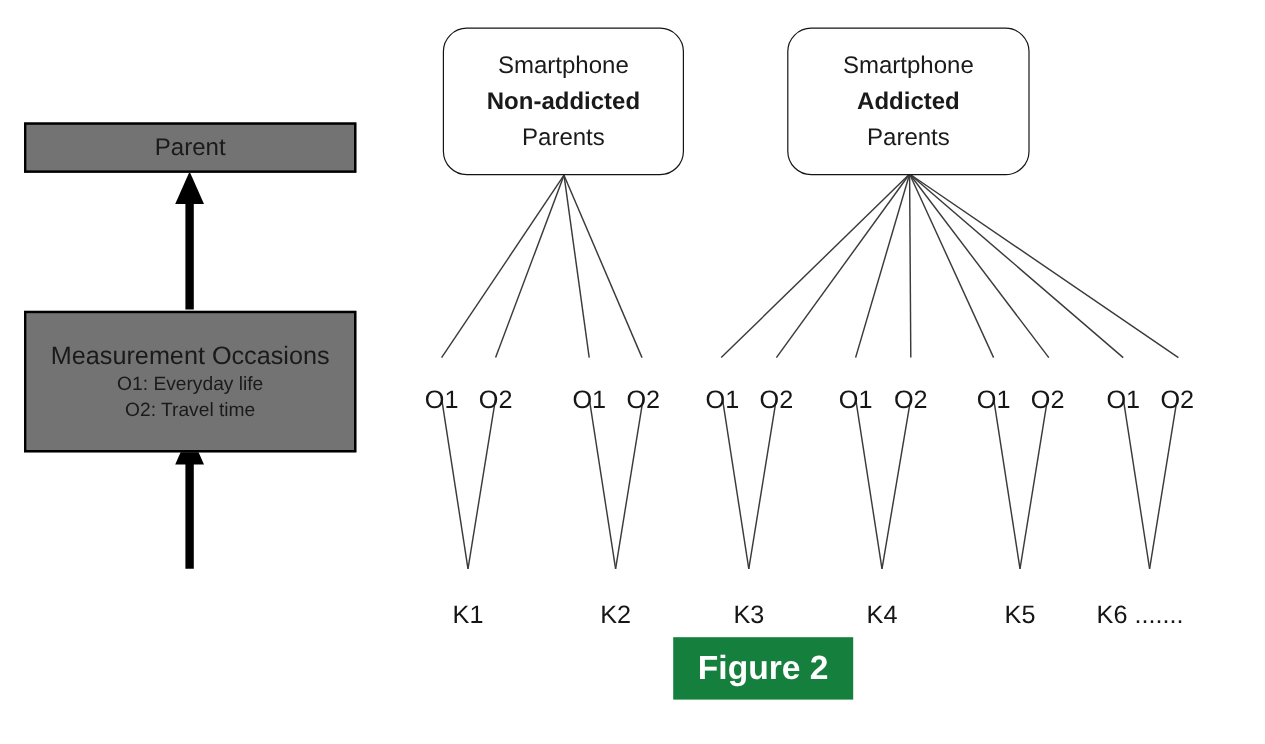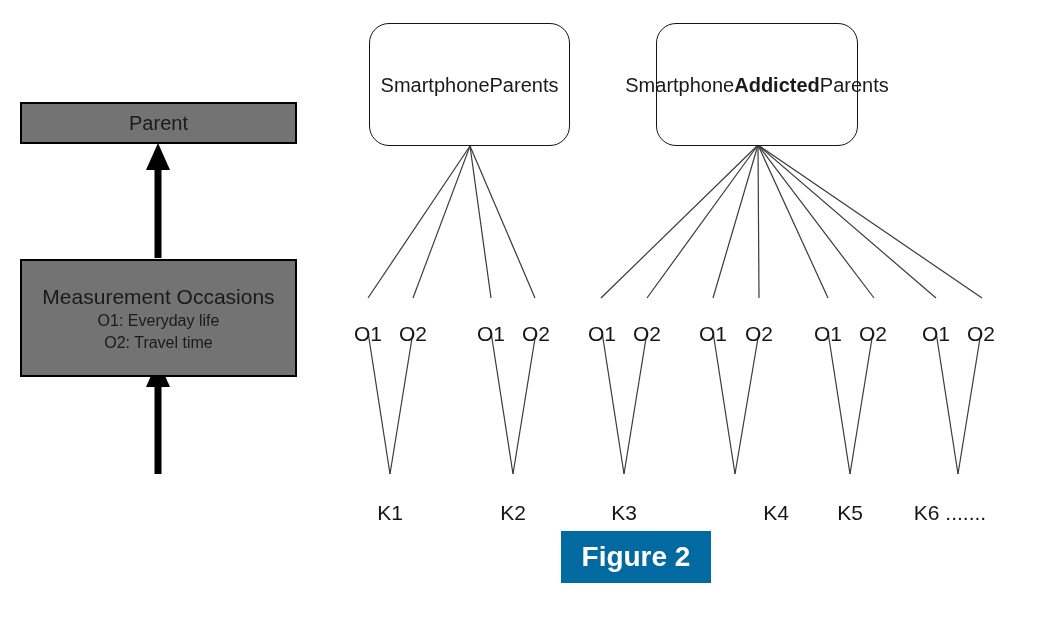--- a/index.html
+++ b/index.html
@@ -11,21 +11,21 @@
          flex-direction:column; align-items:center; justify-content:center; text-align:center; }
   .simple-box { left:20px; width:277px; height:42px; font-size:20px; }
   .parent-box { top:102px; }
   .kid-box { top:475px; }
   .measure-box { left:20px; top:259px; width:277px; height:118px; }
   .measure-title { font-size:21px; line-height:27px; }
   .measure-sub { font-size:16px; line-height:22px;text-align:right; }
 
   .rounded-box { position:absolute; top:23px; height:123px; background:#fff;
                  border:1.6px solid #141414; border-radius:20px; display:flex;
-                 align-items:center; justify-content:center;
+                 flex-direction:column; align-items:center; justify-content:center;
                  font-size:20px; line-height:30px; text-align:center; }
   .rounded-box .bold-line { font-weight:bold; }
   .nonaddicted-box { left:369px; width:201px; }
   .addicted-box { left:656px; width:202px; }
 
   .olabel, .klabel { position:absolute; transform:translateX(-50%); font-size:21px;
                      white-space:nowrap; color:#161616;margin-top:20px; }
   .olabel { top:302px; }
   .klabel { top:481px; }
 
@@ -90,20 +90,21 @@
 
   <div class="box measure-box">
     <div class="measure-title">Measurement Occasions</div>
     <div class="measure-sub">O1: Everyday life</div>
     <div class="measure-sub">O2: Travel time</div>
   </div>
 
 
   <div class="rounded-box nonaddicted-box">
     <div>Smartphone</div>
+    <div class="bold-line">Non-addicted</div>
     <div>Parents</div>
   </div>
 
   <div class="rounded-box addicted-box">
     <div>Smartphone</div>
     <div class="bold-line">Addicted</div>
     <div>Parents</div>
   </div>
 
   <span class="olabel" style="left:368px">O1</span>
@@ -115,19 +116,19 @@
   <span class="olabel" style="left:713px">O1</span>
   <span class="olabel" style="left:759px">O2</span>
   <span class="olabel" style="left:828px">O1</span>
   <span class="olabel" style="left:873px">O2</span>
   <span class="olabel" style="left:936px">O1</span>
   <span class="olabel" style="left:981px">O2</span>
 
   <span class="klabel" style="left:390px">K1</span>
   <span class="klabel" style="left:513px">K2</span>
   <span class="klabel" style="left:624px">K3</span>
-  <span class="klabel" style="left:776px">K4</span>
+  <span class="klabel" style="left:735px">K4</span>
   <span class="klabel" style="left:850px">K5</span>
   <span class="klabel" style="left:950px">K6 .......</span>
 
-  <div class="figure-caption" style="background: #0369a1; color: rgb(255, 255, 255);">Figure 2</div>
+  <div class="figure-caption" style="background: #15803d; color: rgb(255, 255, 255);">Figure 2</div>
 
 </div>
 
 </body></html>

